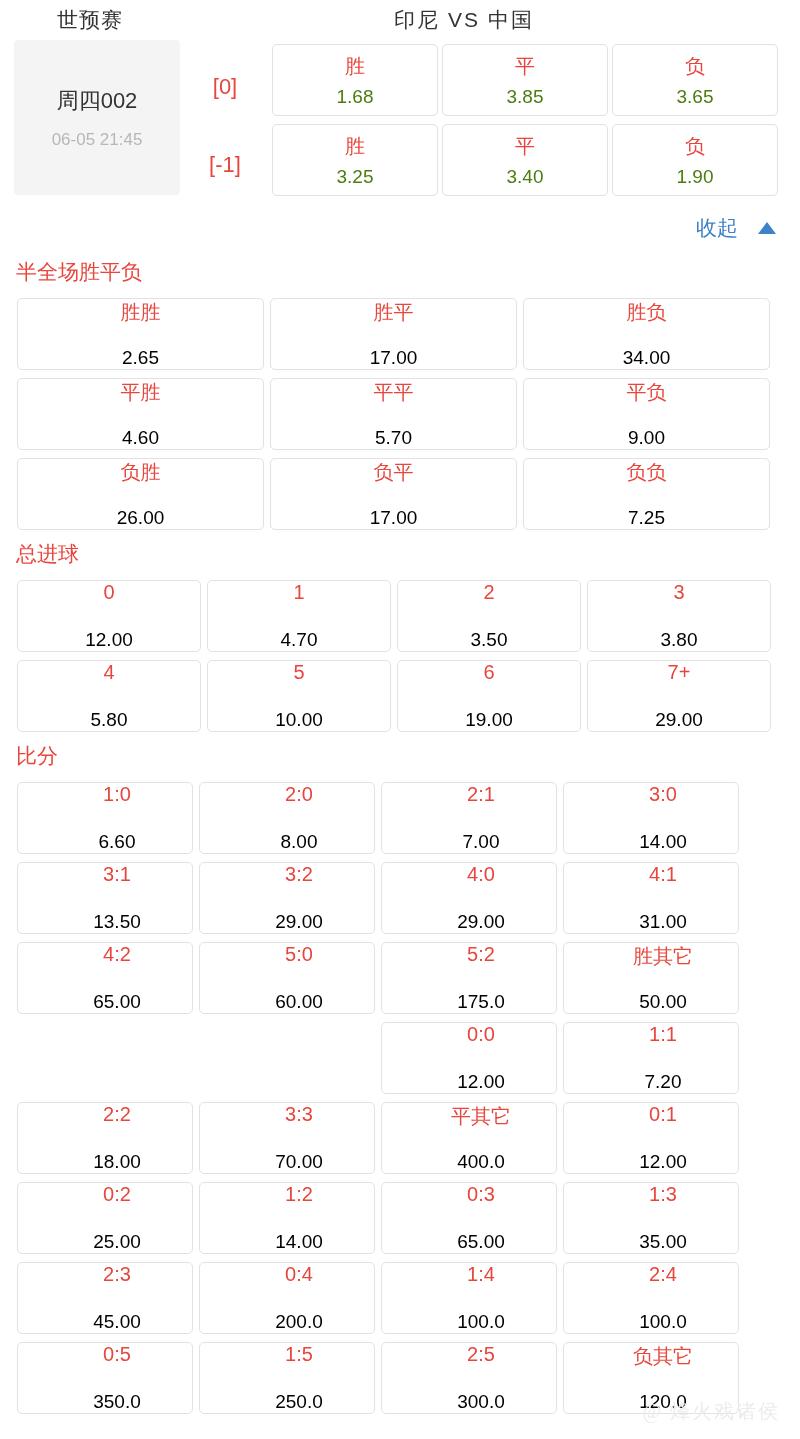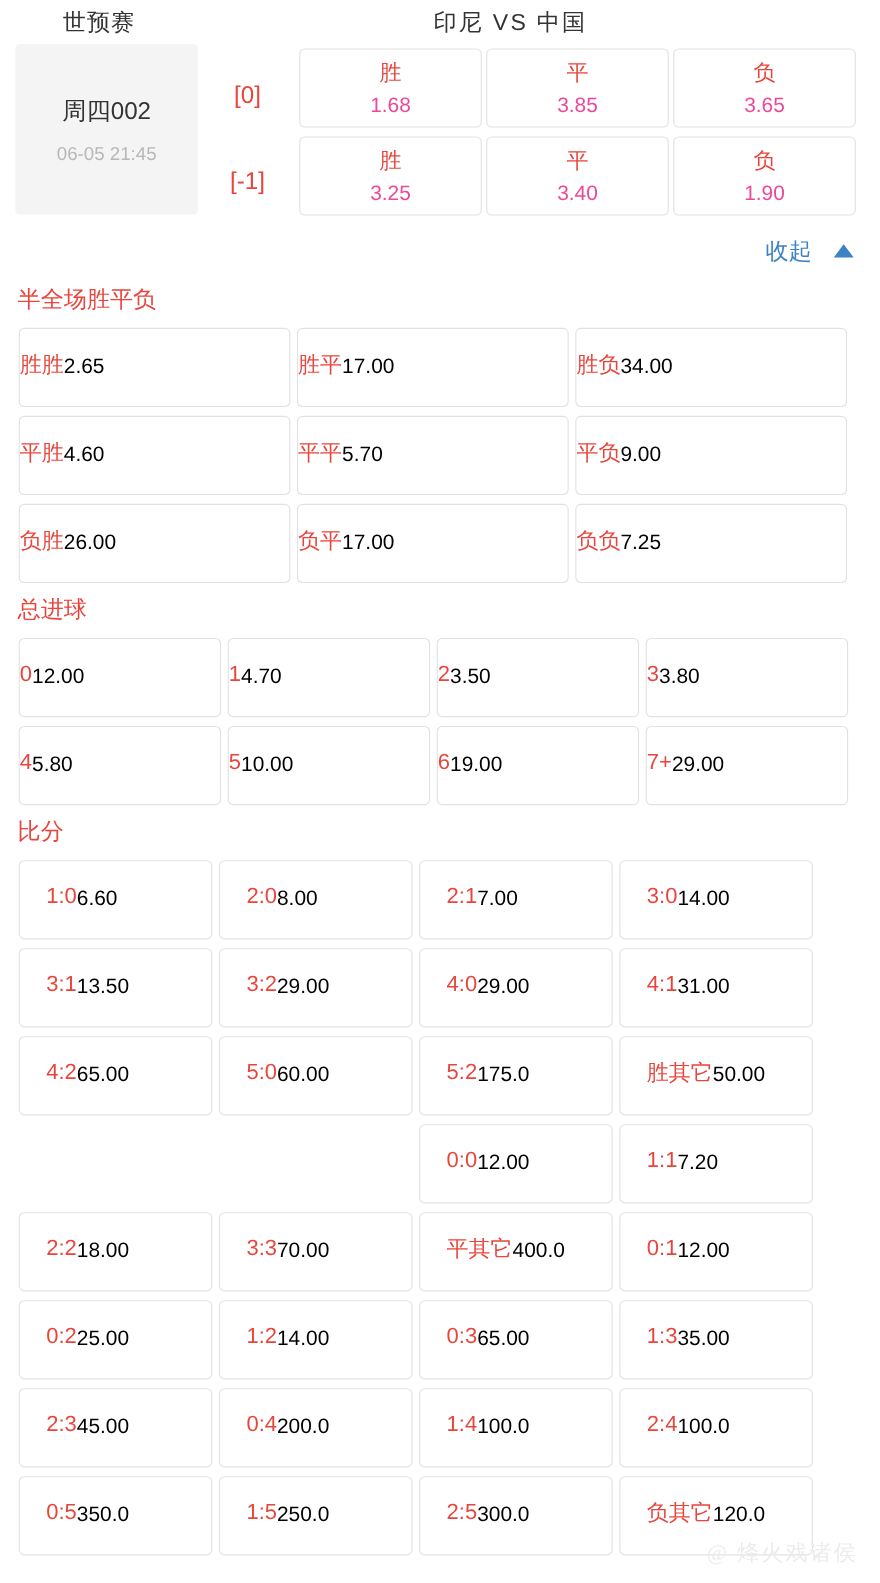--- a/index.html
+++ b/index.html
@@ -98,21 +98,21 @@
     justify-content: center;
     background: #fff;
   }
   .odds-cell .lbl {
     font-size: 20px;
     color: #e8453c;
     margin-bottom: 6px;
   }
   .odds-cell .val {
     font-size: 19px;
-    color: #ec4899;
+    color: #4d7c0f;
   }
 
   
   .collapse-row {
     height: 48px;
     display: flex;
     align-items: center;
     justify-content: flex-end;
     padding-right: 24px;
     gap: 20px;
@@ -138,23 +138,23 @@
     display: flex;
     flex-wrap: wrap;
     padding: 0 14px;
   }
   .cell {
     border: 1px solid #e2e2e2;
     border-radius: 5px;
     margin: 4px 3px;
     height: 72px;
     display: flex;
-    flex-direction: row;
-    align-items: center;
-    justify-content: flex-start;
+    flex-direction: column;
+    align-items: center;
+    justify-content: space-between;
     background: #fff;
   }
   .cell .lbl {
     font-size: 20px;
     color: #e8453c;
     margin-bottom: 5px;
   }
   .cell .val {
     font-size: 19px;
     color: #000000;

